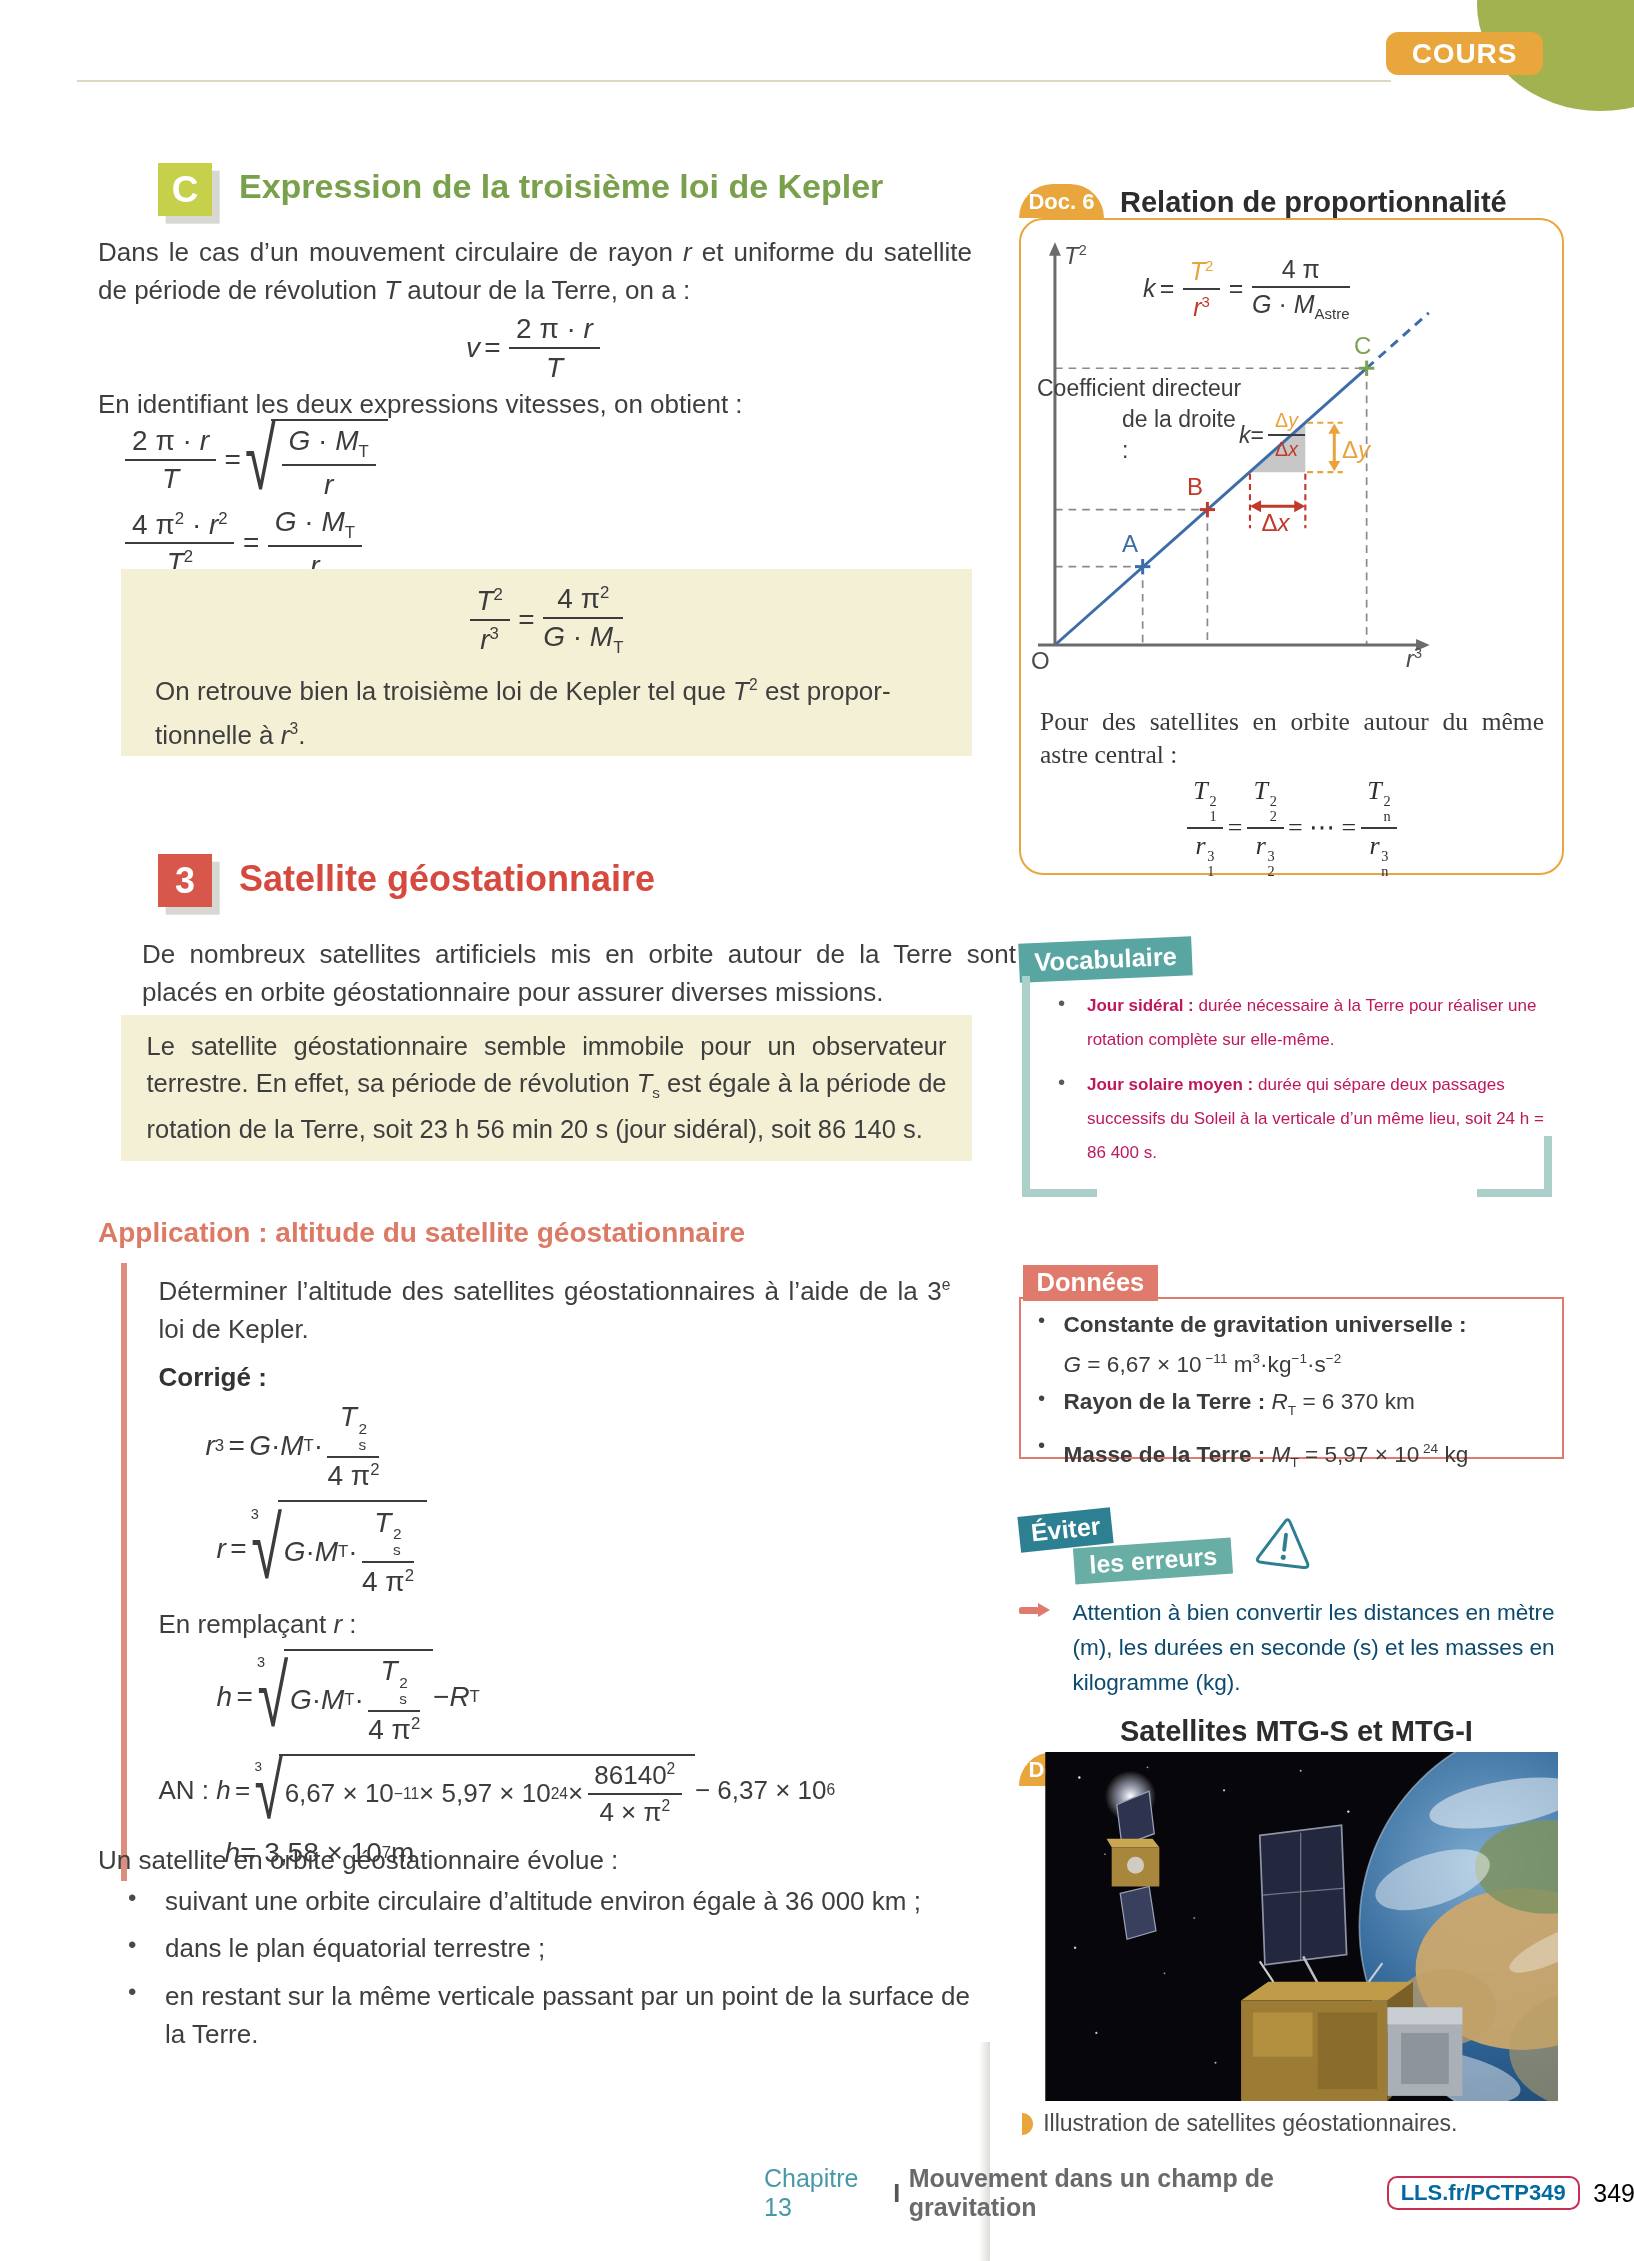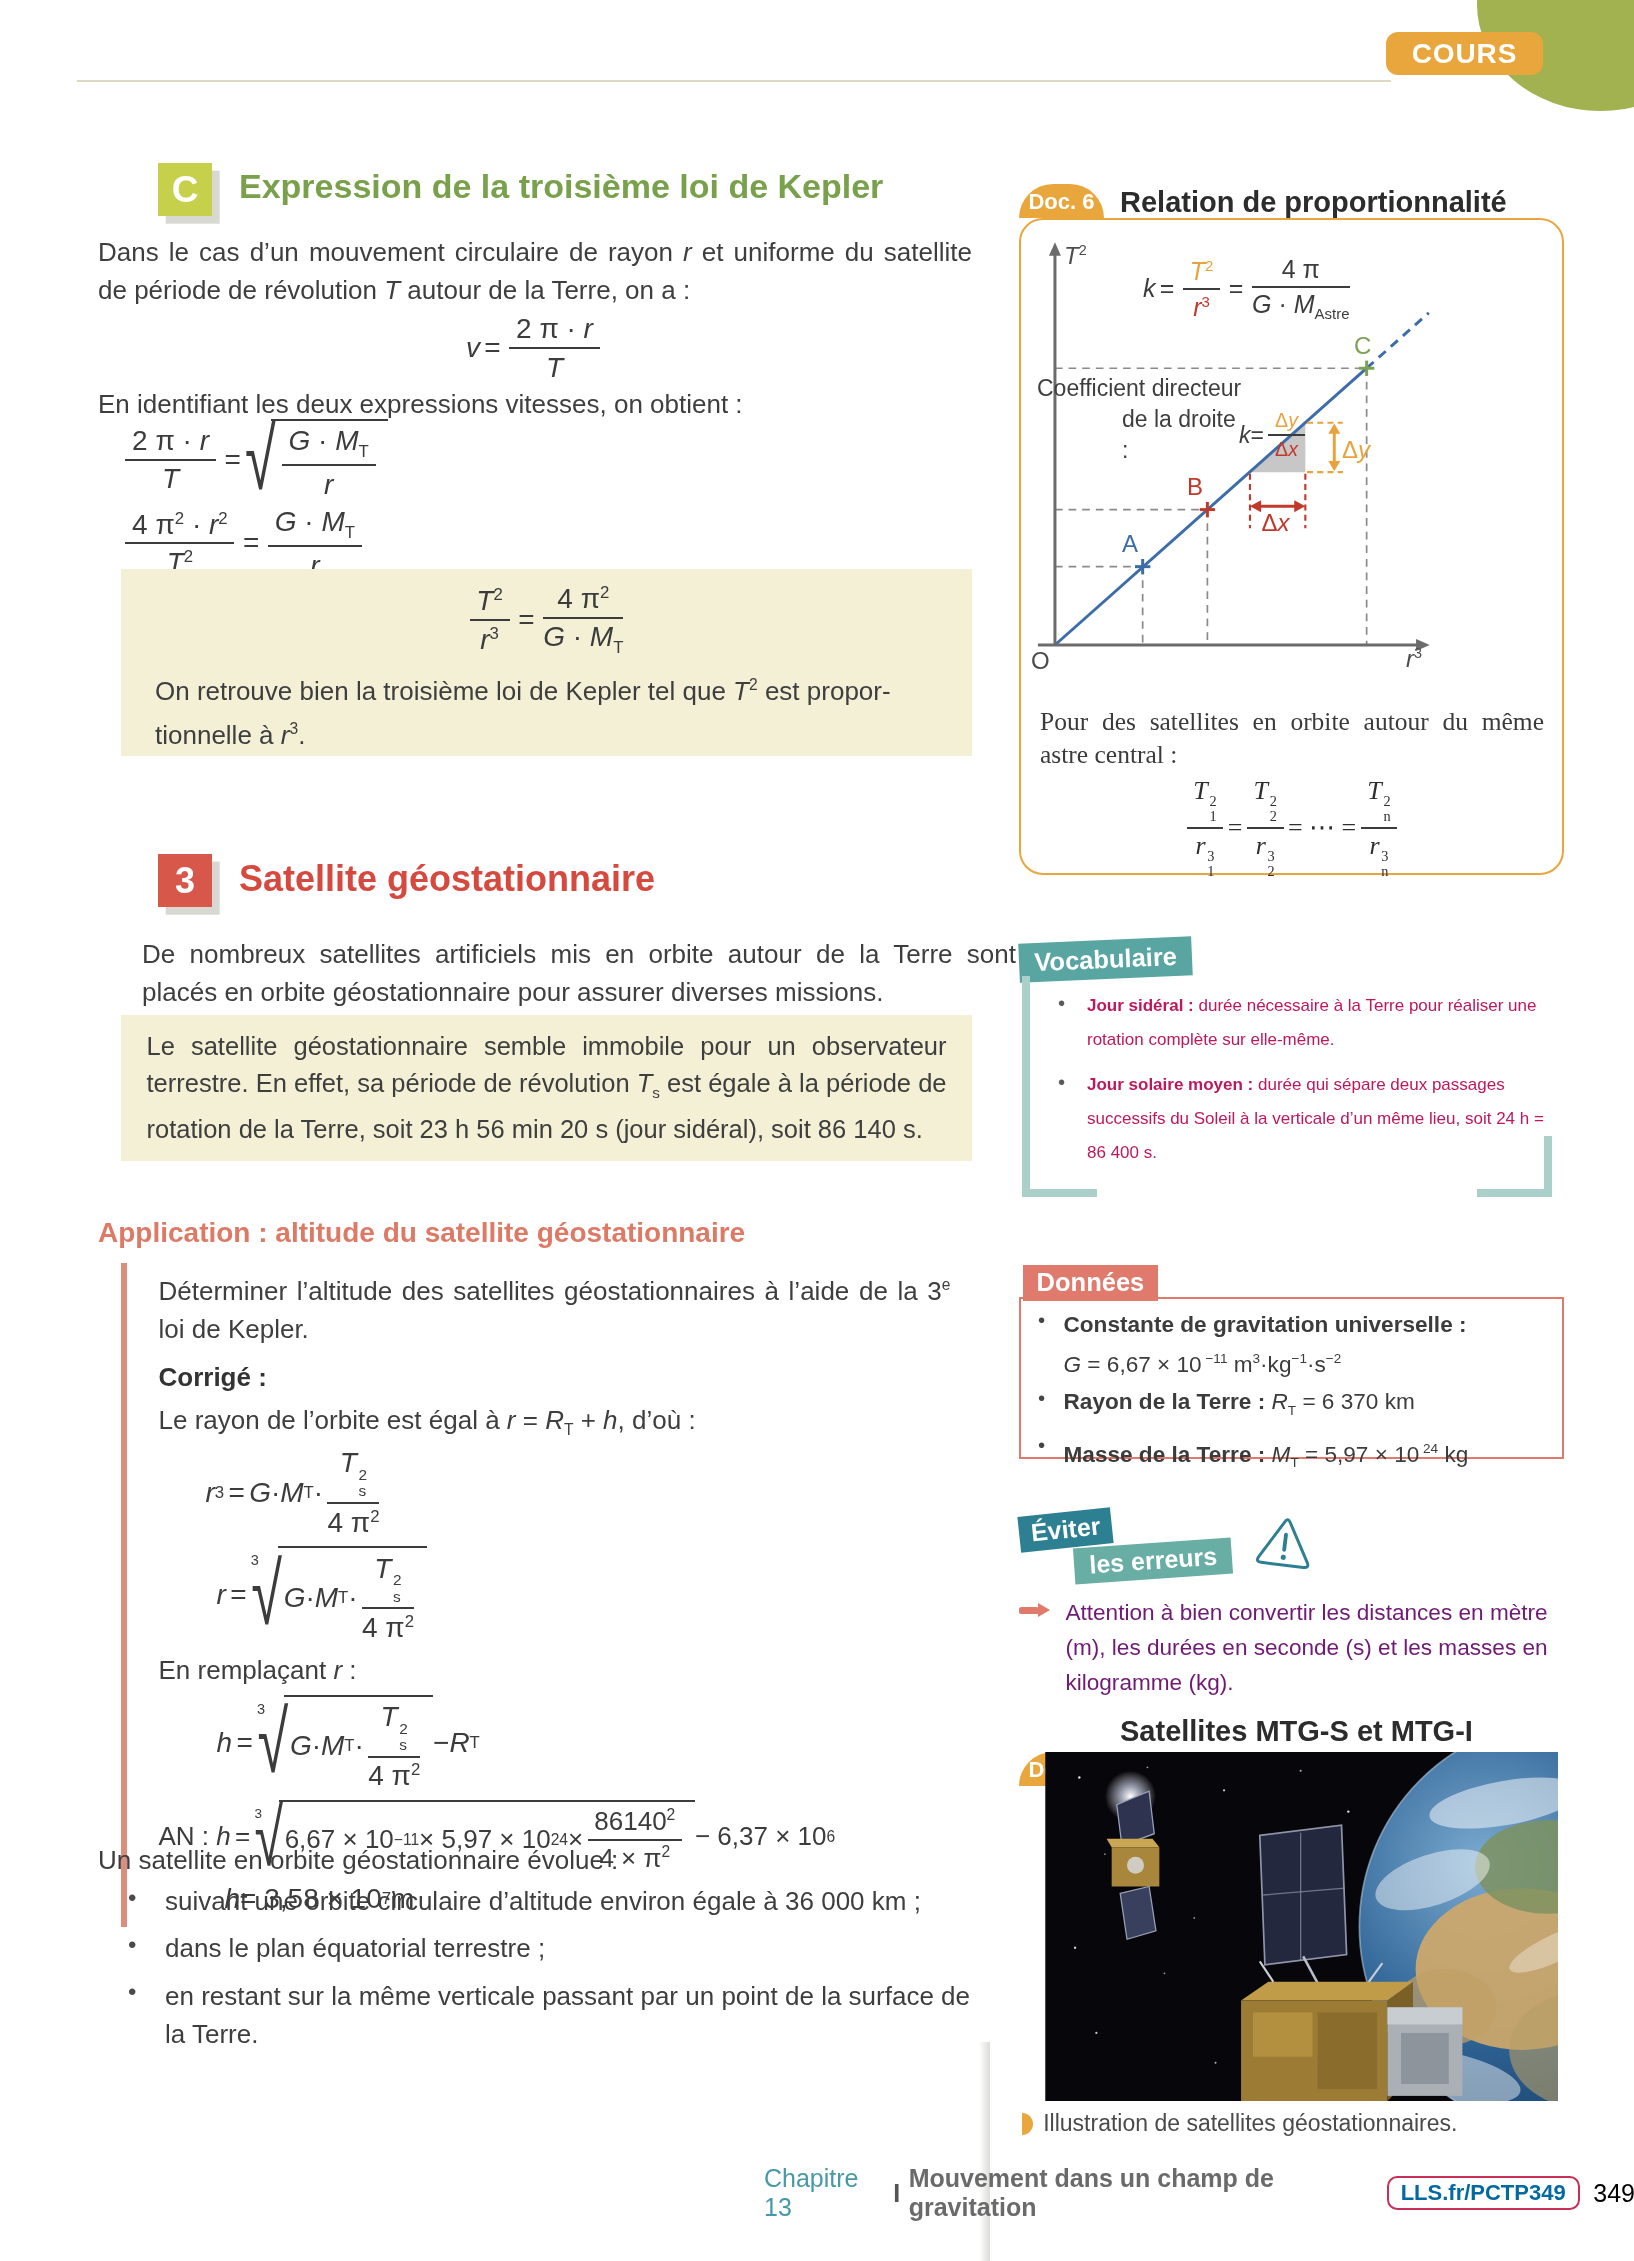--- a/index.html
+++ b/index.html
@@ -98,21 +98,21 @@
   .ditem .dot { width:25.5px; font-size:20.4px; color:#444; padding-top:1.7px; }
   .ditem .bt { flex:1; font-size:22.6px; line-height:34px; color:#3c3c3c; }
 
   
   .ev1 { left:1019px; top:1512px; background:#2d7f92; color:#fff; font-weight:bold; font-size:25px; padding:3.4px 12px; transform:rotate(-6deg); z-index:2; }
   .ev2 { left:1074px; top:1543px; background:#68aea4; color:#fff; font-weight:bold; font-size:25px; padding:3.4px 15.3px; transform:rotate(-4deg); }
   .ev-icon { left:1255px; top:1515px; transform:rotate(7deg); }
   .ev-note { left:1019px; top:1595px; width:549px; display:flex; }
   .note-arrow { position:relative; width:20.4px; height:6.8px; background:#df7a6c; border-radius:2.6px; margin-top:12px; }
   .note-arrow::after { content:''; position:absolute; right:-11px; top:-4.3px; border-left:12px solid #df7a6c; border-top:7.7px solid transparent; border-bottom:7.7px solid transparent; }
-  .ev-text { margin-left:26px; font-size:22.6px; line-height:35px; color:#701a75; flex:1; }
+  .ev-text { margin-left:33px; font-size:22.6px; line-height:35px; color:#0c4a6e; flex:1; }
 
   
   .doc7-tab { left:1019px; top:1713px;margin-top:39px; }
   .doc7-title { left:1120px; top:1715px; }
   .photo { left:1045px; top:1752px; }
   .caption { left:1022px; top:2110px; display:flex; align-items:center; }
   .cap-marker { width:11px; height:22px; background:#e9a63c; border-radius:0 11px 11px 0; }
   .cap-text { margin-left:10.2px; font-size:23px; color:#4a4a4a; }
   .col-shadow { left:979px; top:2042px; width:11px; height:220px; background:linear-gradient(to right, rgba(200,200,196,0), rgba(190,190,184,0.55)); }
 
@@ -187,21 +187,20 @@
 
 <div class="abs sec-block three-block">3</div>
 <div class="abs three-title">Satellite géostationnaire</div>
 <div class="abs para p3">De nombreux satellites artificiels mis en orbite autour de la Terre sont placés en orbite géostationnaire pour assurer diverses missions.</div>
 <div class="abs hlbox box2">Le satellite géostationnaire semble immobile pour un observateur terrestre. En effet, sa période de révolution <i>T</i><sub>s</sub> est égale à la période de rotation de la Terre, soit 23 h 56 min 20 s (jour sidéral), soit 86 140 s.</div>
 <div class="abs app-title">Application : altitude du satellite géostationnaire</div>
 
 <div class="abs exwrap">
   <div class="ex-text">Déterminer l’altitude des satellites géostationnaires à l’aide de la 3<sup>e</sup> loi de Kepler.</div>
   <div class="corrige">Corrigé :</div>
-  <div class="intro">Le rayon de l’orbite est égal à <i>r</i> = <i>R</i><sub>T</sub> + <i>h</i>, d’où :</div>
   <div class="math mf f3"><i>r</i><sup>3</sup> <span class="eq">=</span> <i>G</i> · <i>M</i><sub>T</sub> · <span class="fr">
         <span class="nu"><i>T</i><span class="ss">
             <span>2</span>
             <span>s</span>
           </span></span>
         <span class="de">4 π<sup>2</sup></span>
       </span></div>
   <div class="math mf f4">
       <i>r</i> 
       <span class="eq">=</span> 

